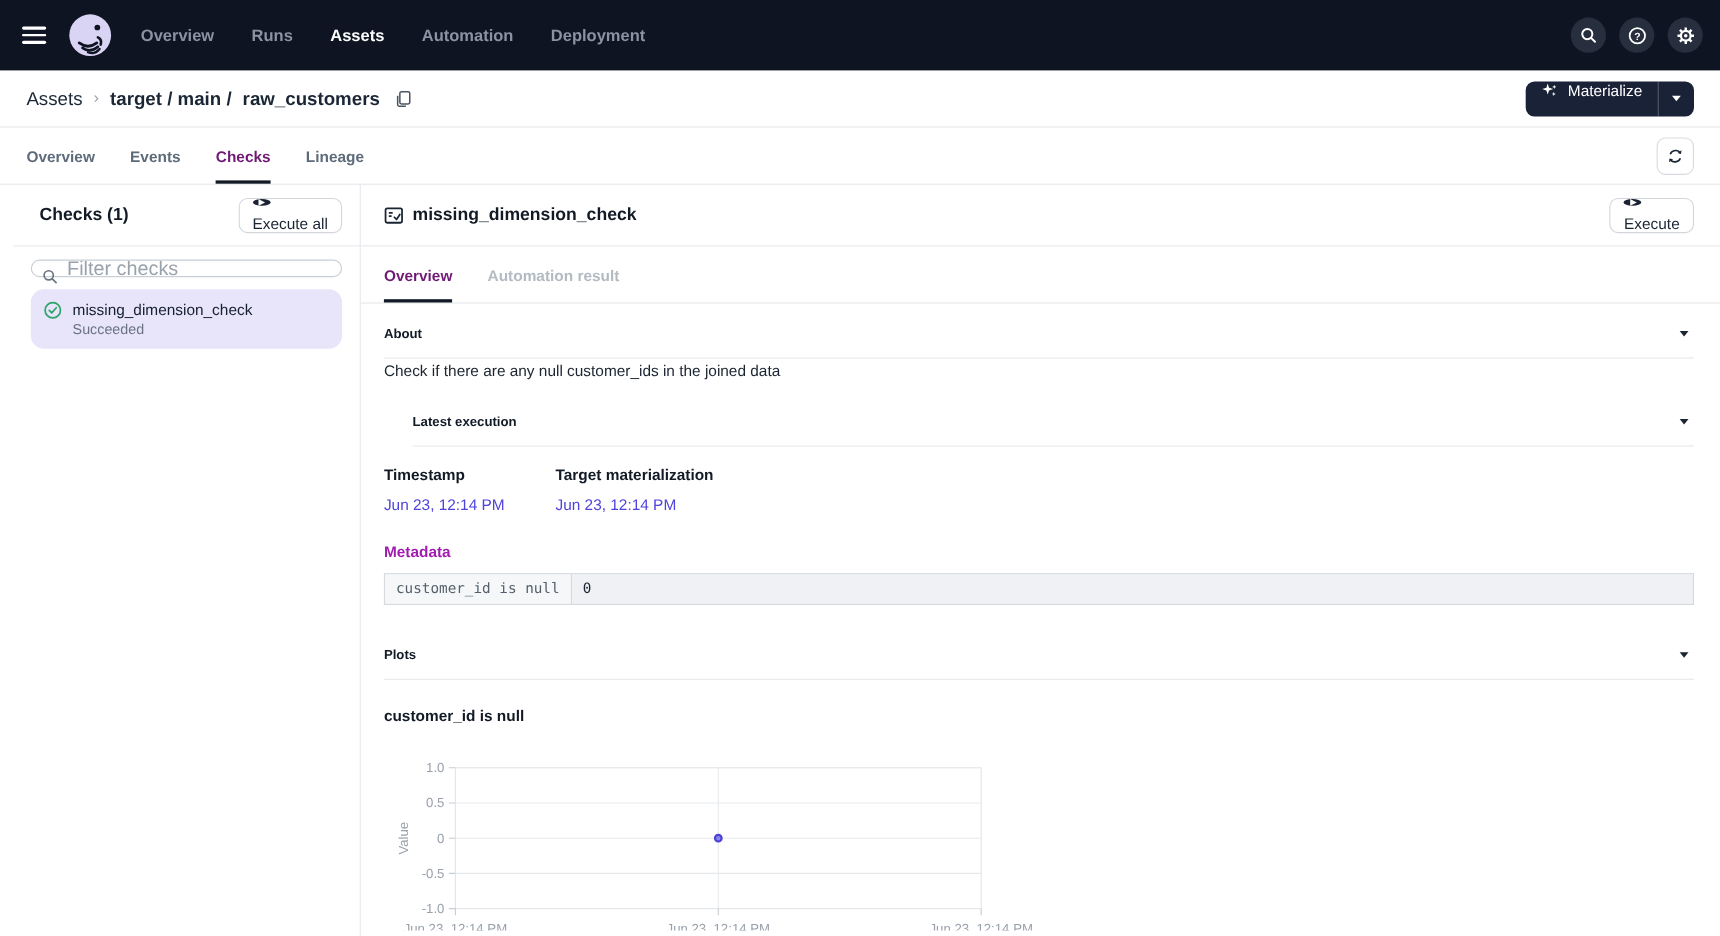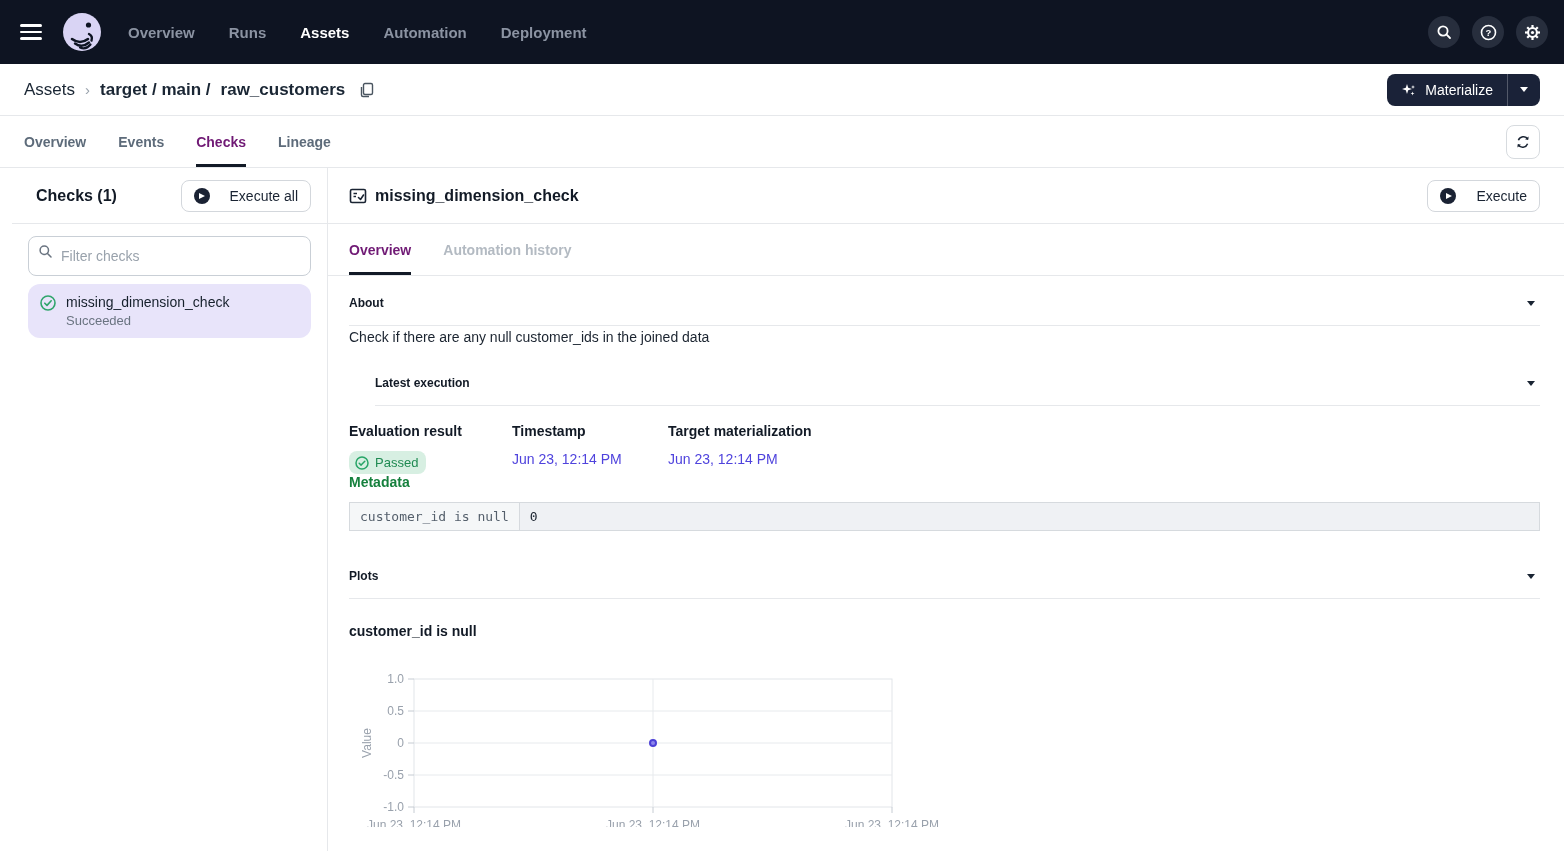--- a/index.html
+++ b/index.html
@@ -19,43 +19,43 @@
 
   
   .crumb-row { height:52px; display:flex; align-items:center; padding:0 24px; border-bottom:1px solid #e6e8eb; }
   .crumb { display:flex; align-items:center; gap:10px; font-size:17px; color:#1a2634; }
   .crumb-root { font-weight:500; cursor:pointer; }
   .crumb-sep { color:#98a1ab; font-size:15px; }
   .crumb-prefix { font-weight:600; }
   .crumb-asset { font-weight:700; }
   .copy-btn { margin-left:4px; cursor:pointer; display:flex; align-items:center; }
   .materialize-group { margin-left:auto; display:flex; height:32px; border-radius:8px; overflow:hidden; background:#1a2238; color:#fff; }
-  .materialize-main { display:flex; align-items:center; gap:8px; padding:0 14px; font-size:14px; font-weight:500; cursor:pointer; border-right:1px solid rgba(255,255,255,.25); }
+  .materialize-main { display:flex; gap:8px; padding:0 14px; font-size:14px; font-weight:500; cursor:pointer; border-right:1px solid rgba(255,255,255,.25); }
   .materialize-caret { width:32px; display:flex; align-items:center; justify-content:center; cursor:pointer; }
   .caret-down-w { width:0; height:0; border-left:4px solid transparent; border-right:4px solid transparent; border-top:5px solid #fff; }
 
   
   .tabs-row { height:52px; display:flex; align-items:flex-start; padding:0 24px; border-bottom:1px solid #e6e8eb; position:relative; }
   .tabs { display:flex; gap:32px; height:100%; }
   .tab { font-size:14px; font-weight:600; color:#5d6b7a; padding-top:18px; height:100%; cursor:pointer; position:relative; }
   .tab.active { color:#701a75; }
   .tab.active::after { content:""; position:absolute; left:0; right:0; bottom:0; height:3px; background:#121a26; }
   .refresh-btn { position:absolute; right:24px; top:9px; width:34px; height:34px; border:1px solid #d7dbdf; border-radius:8px; background:#fff; display:flex; align-items:center; justify-content:center; cursor:pointer; }
 
   
   .content { display:flex; height:683px; }
   .left-panel { width:316px; border-right:1px solid #e6e8eb; flex-shrink:0;margin-left:12px; }
   .panel-header { height:56px; display:flex; align-items:center; justify-content:space-between; padding:0 16px 0 24px; border-bottom:1px solid #e6e8eb; }
   .panel-title { font-size:16px; font-weight:700; color:#121a26; }
-  .btn-outline { display:inline-flex; align-items:center; gap:20px; height:32px; padding:0 12px; border:1px solid #d3d7dc; border-radius:8px; background:#fff; font-size:14px; font-weight:500; color:#1a2433; cursor:pointer; font-family:inherit; }
+  .btn-outline { display:inline-flex; gap:8px; height:32px; padding:0 12px; border:1px solid #d3d7dc; border-radius:8px; background:#fff; font-size:14px; font-weight:500; color:#1a2433; cursor:pointer; font-family:inherit;flex-direction:column; }
   .play-icon { width:16px; height:16px; border-radius:50%; background:#1a2233; display:inline-flex; align-items:center; justify-content:center; }
   .play-icon::after { content:""; width:0; height:0; border-left:6px solid #fff; border-top:3.5px solid transparent; border-bottom:3.5px solid transparent; margin-left:1px; }
 
   .filter-wrap { margin:12px 16px 8px 16px; position:relative; }
-  .filter-input { width:100%; height:40px; border:1px solid #c9cfd6; border-radius:8px; padding:0 10px 0 32px; font-size:14px; color:#1b2430; font-family:inherit; outline:none; }
+  .filter-input { width:100%; height:16px; border:1px solid #c9cfd6; border-radius:8px; padding:0 10px 0 32px; font-size:18px; color:#1b2430; font-family:inherit; outline:none; }
   .filter-input::placeholder { color:#99a2ac; }
   .filter-search-icon { position:absolute; left:10px; top:8px; }
 
   .check-item { margin:8px 16px; background:#e8e4fa; border-radius:12px; padding:10px 12px; display:flex; gap:10px; cursor:pointer; }
   .check-item .texts { display:flex; flex-direction:column; gap:3px; }
   .check-name { font-size:14px; font-weight:500; color:#16202c; }
   .check-status { font-size:13px; color:#6a7481; }
   .status-ok-icon { margin-top:1px; }
 
   
@@ -77,21 +77,21 @@
   .about-desc { margin-top:3px; font-size:14px; color:#1b2430; }
 
   .exec-grid { display:flex; margin-top:17px; }
   .exec-col { display:flex; flex-direction:column; gap:12px; }
   .exec-col.c1 { width:163px; }
   .exec-col.c2 { width:156px; }
   .exec-col-h { font-size:14px; font-weight:700; color:#121a26; }
   .badge-passed { display:inline-flex; align-items:center; gap:6px; background:#d7efe2; color:#1f8a52; border-radius:8px; padding:4px 8px 4px 6px; font-size:13px; font-weight:500; width:fit-content; }
   .link { font-size:14px; color:#4f43dd; cursor:pointer; text-decoration:none; }
 
-  .meta-heading { font-size:14px; font-weight:700; color:#15803d; }
+  .meta-heading { margin-top:26px; font-size:14px; font-weight:700; color:#a21caf; }
   .meta-table { margin-top:12px; width:100%; border:1px solid #d6dade; border-collapse:collapse; font-family:"DejaVu Sans Mono", monospace; font-size:13px; }
   .meta-key { background:#f5f7f8; color:#55606c; padding:6px 10px; border-right:1px solid #d6dade; width:146px; white-space:nowrap; }
   .meta-val { background:#eff1f4; color:#1b2430; padding:6px 10px; }
 
   .plot-title { margin-top:24px; font-size:14px; font-weight:700; color:#121a26; }
   .chart-wrap { margin-top:27px; }
 
   svg text { font-family:"Liberation Sans", sans-serif; }
 </style>
 </head>
@@ -241,51 +241,41 @@
       </div>
       <button class="btn-outline">
         <span class="play-icon"></span>
         <span>Execute</span>
       </button>
     </div>
 
     <div class="inner-tabs-row">
       <div class="inner-tabs">
         <div class="tab active">Overview</div>
-        <div class="tab disabled">Automation history</div>
+        <div class="tab disabled">Automation result</div>
       </div>
     </div>
 
     <div class="main-scroll">
 
       <div class="section-head">
         <span class="section-title">About</span>
         <span class="collapse-btn">
             <span class="caret-down-d"></span>
           </span>
       </div>
       <div class="about-desc">Check if there are any null customer_ids in the joined data</div>
 
       <div class="section-head" style="margin-top:29px;margin-left:26px;">
         <span class="section-title">Latest execution</span>
         <span class="collapse-btn">
             <span class="caret-down-d"></span>
           </span>
       </div>
       <div class="exec-grid">
-        <div class="exec-col c1">
-          <span class="exec-col-h">Evaluation result</span>
-          <span class="badge-passed">
-            <svg width="14" height="14" viewBox="0 0 14 14">
-              <circle cx="7" cy="7" r="6" fill="none" stroke="#27a567" stroke-width="1.5"></circle>
-              <path d="M4.2 7.2 L6.1 9.1 L9.8 5.2" fill="none" stroke="#27a567" stroke-width="1.5" stroke-linecap="round" stroke-linejoin="round"></path>
-            </svg>
-            <span>Passed</span>
-          </span>
-        </div>
         <div class="exec-col c2">
           <span class="exec-col-h">Timestamp</span>
           <a class="link">Jun 23, 12:14 PM</a>
         </div>
         <div class="exec-col">
           <span class="exec-col-h">Target materialization</span>
           <a class="link">Jun 23, 12:14 PM</a>
         </div>
       </div>
 

